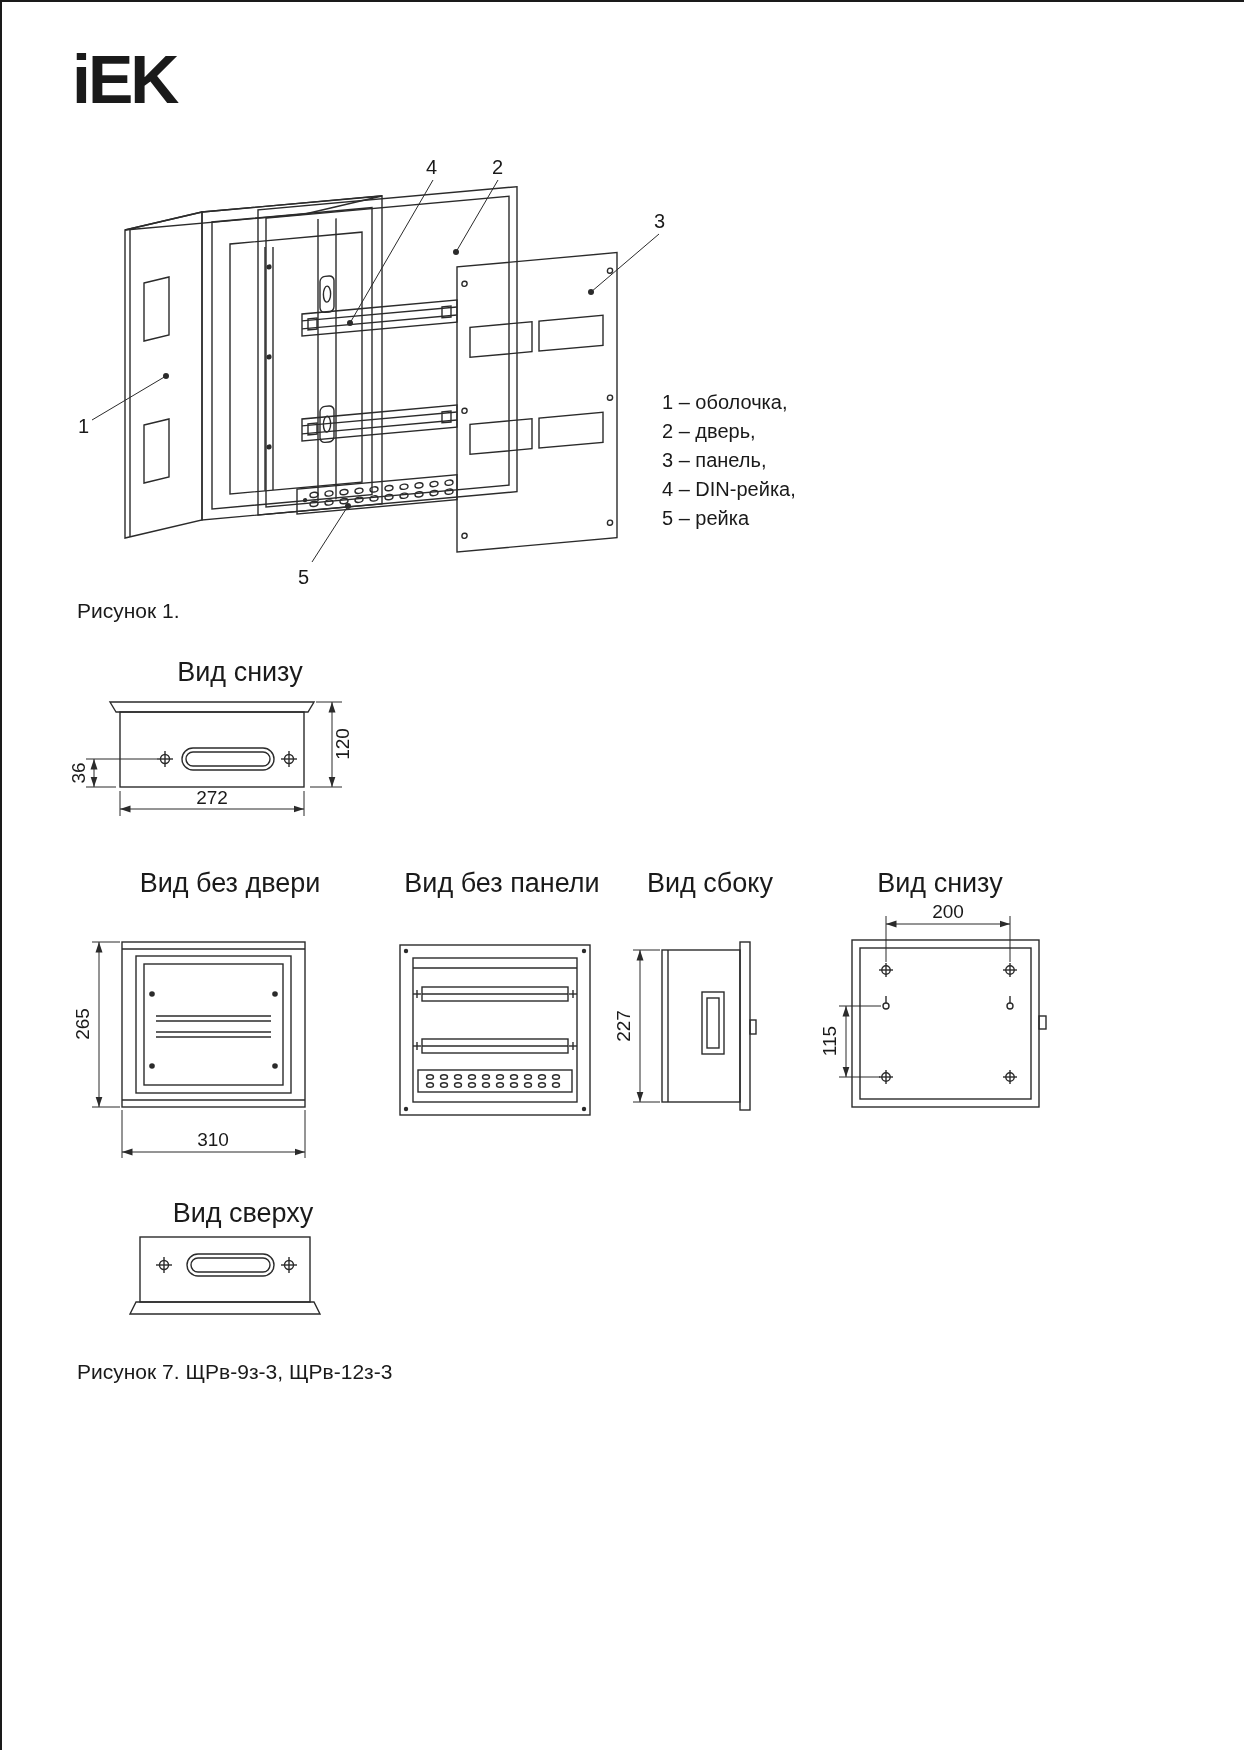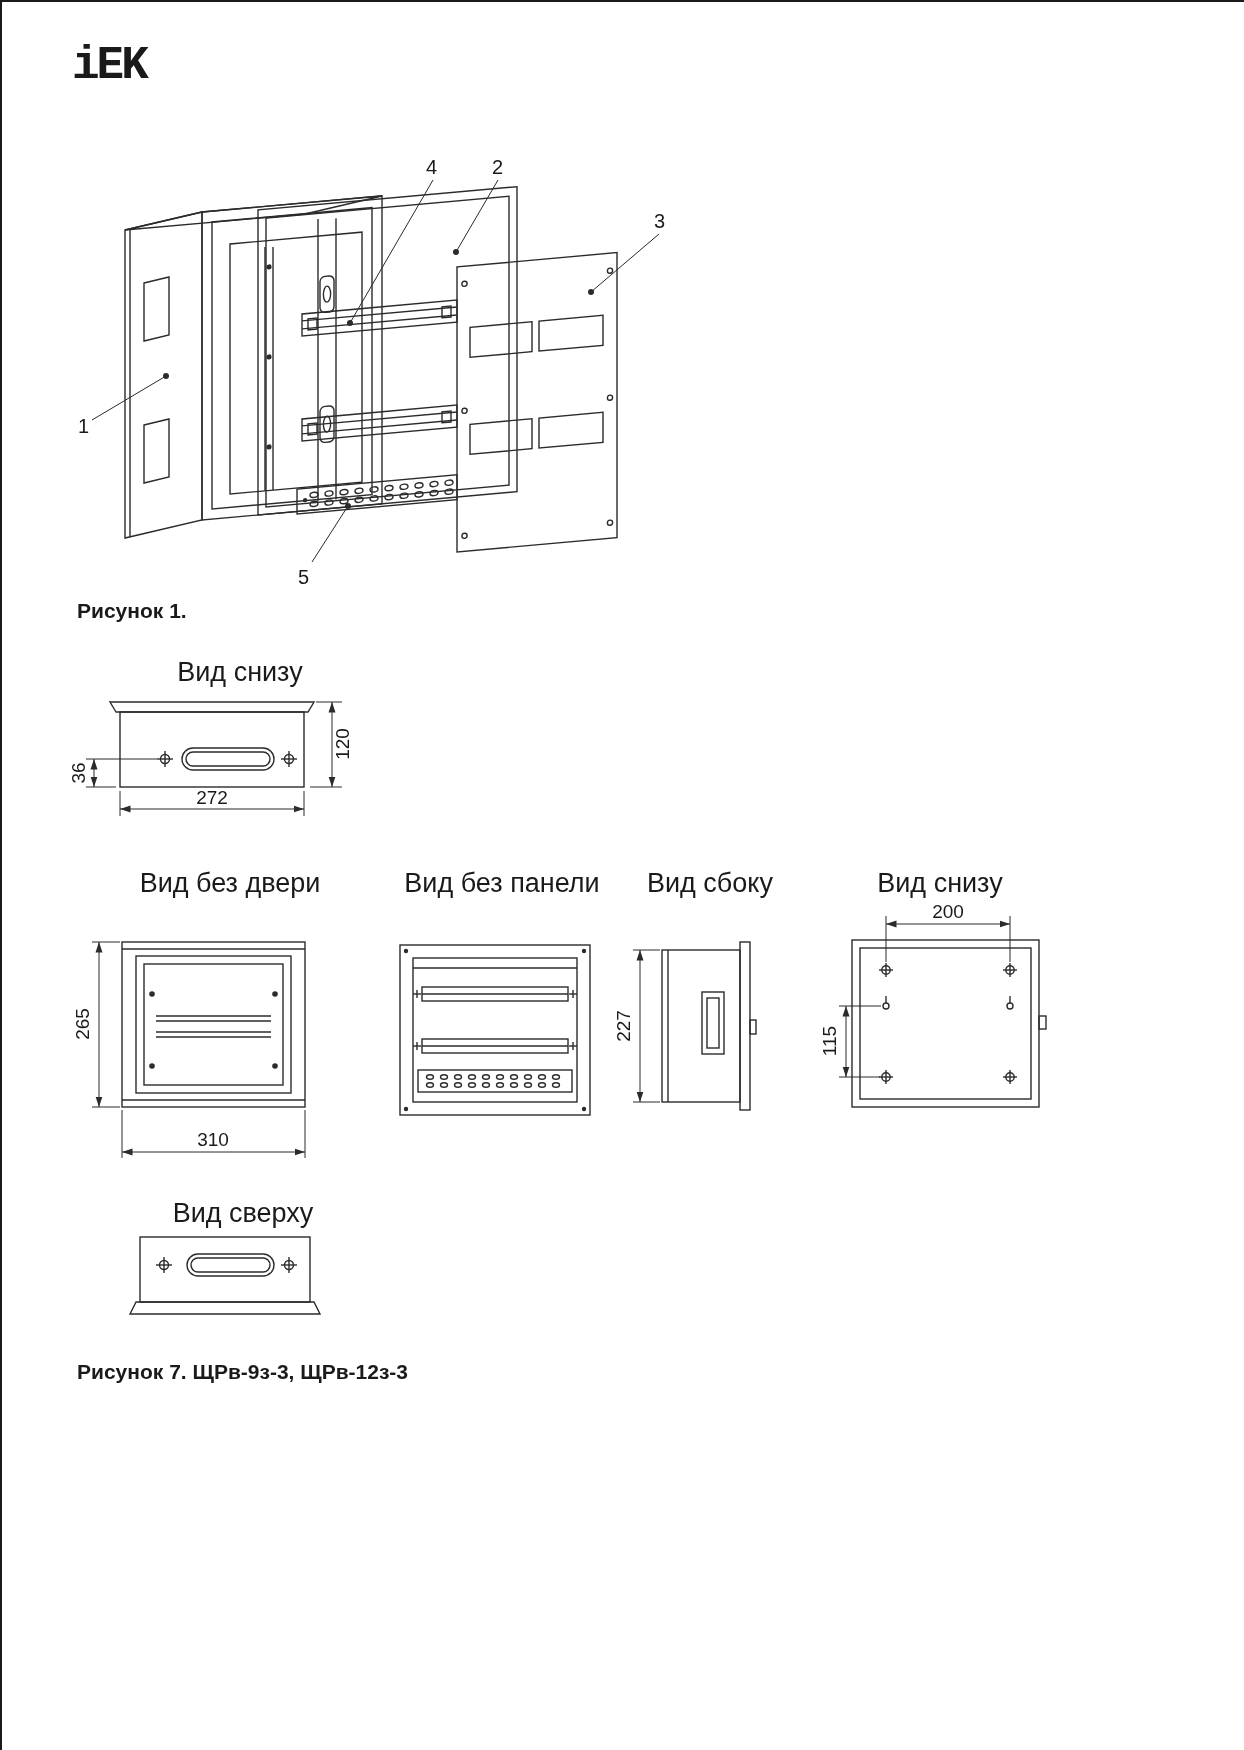--- a/index.html
+++ b/index.html
@@ -6,24 +6,24 @@
   .page{position:relative;width:1244px;height:1750px;background:#fff;border:2px solid #1a1a1a;
         font-family:"Liberation Sans","DejaVu Sans",sans-serif;color:#1a1a1a;overflow:hidden;}
   .page > svg{position:absolute;overflow:visible;}
   .ln *{fill:none;stroke:#2b2b2b;stroke-width:1.4;stroke-linejoin:miter;}
   .ln .dot{fill:#2b2b2b;stroke:none;}
   .thin *{fill:none;stroke:#2b2b2b;stroke-width:1;}
   text{font-family:"Liberation Sans","DejaVu Sans",sans-serif;fill:#1a1a1a;stroke:none;}
   text.dim{font-size:19px;}
   text.callout{font-size:20px;}
   .view-title{position:absolute;font-size:27px;text-align:center;}
-  .caption{position:absolute;font-size:21px;font-weight:bold;}
+  .caption{position:absolute;font-size:21px;}
   .legend{position:absolute;font-size:20px;line-height:29px;}
-  .logo{position:absolute;left:70px;top:38px;font-size:46px;font-weight:bold;letter-spacing:-3px;
-        font-family:Liberation Mono, monospace;}
+  .logo{position:absolute;left:70px;top:38px;font-size:68px;font-weight:bold;letter-spacing:-3px;
+        font-family:Liberation Sans, sans-serif;}
 </style>
 </head>
 <body>
 
 <div class="page">
 
   <div class="logo">iEK</div>
 
   <svg style="left:60px; top:150px;" width="720" height="470" viewBox="0 0 720 470">
     <defs>
@@ -139,20 +139,27 @@
       <circle cx="288" cy="171" r="3"></circle>
       <circle cx="286" cy="354" r="3"></circle>
     </g>
     <text class="callout" x="16" y="281">1</text>
     <text class="callout" x="430" y="22">2</text>
     <text class="callout" x="592" y="76">3</text>
     <text class="callout" x="364" y="22">4</text>
     <text class="callout" x="236" y="432">5</text>
   </svg>
 
+  <div class="legend" style="left:660px; top:386px;">
+    <div>1 – оболочка,</div>
+    <div>2 – дверь,</div>
+    <div>3 – панель,</div>
+    <div>4 – DIN-рейка,</div>
+    <div>5 – рейка</div>
+  </div>
 
   <div class="caption" style="left:75px; top:597px;">Рисунок 1.</div>
 
   <div class="view-title" style="left:138px; top:655px; width:200px;">Вид снизу</div>
   <svg style="left:62px; top:690px;" width="300" height="130" viewBox="0 0 300 130">
     <g class="ln">
       <polygon points="52,20 46,10 250,10 244,20"></polygon>
       <rect x="56" y="20" width="184" height="75"></rect>
       <rect x="118" y="56" width="92" height="22" rx="11"></rect>
       <rect x="122" y="60" width="84" height="14" rx="7"></rect>

